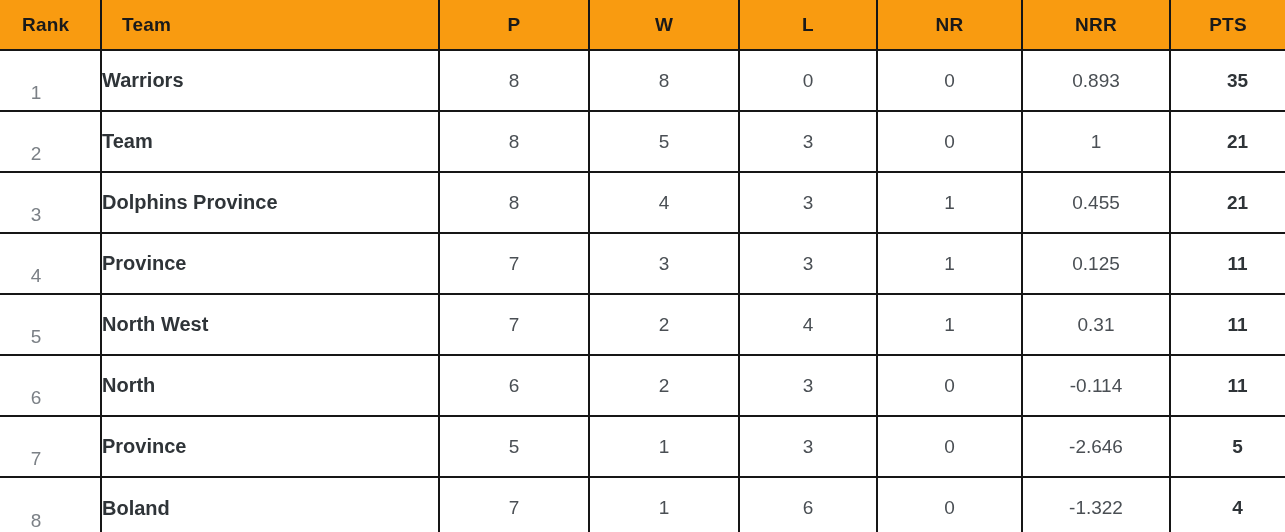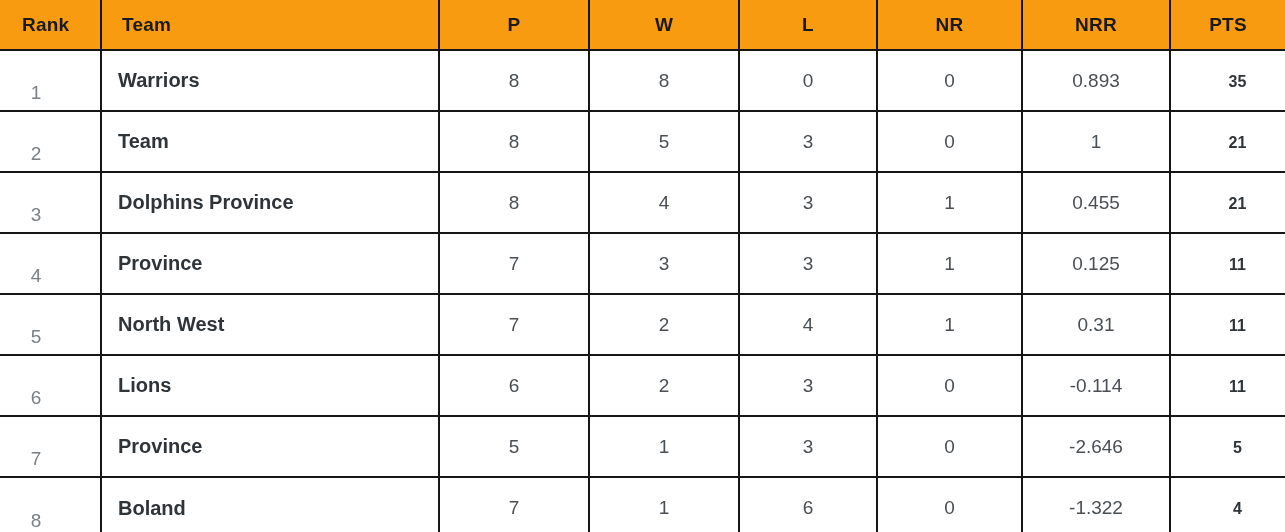--- a/index.html
+++ b/index.html
@@ -71,30 +71,30 @@
     text-align: center;
     vertical-align: bottom;
     padding-bottom: 6px;
     padding-right: 28px;
     font-size: 19px;
     color: #7b8086;
     border-right: 2px solid #161616;
   }
   tbody td.td-team {
     text-align: left;
-    padding-left: 16px;
+    padding-left: 0;
     font-size: 20px;
     font-weight: bold;
     color: #2f3438;
     vertical-align: middle;
   }
   tbody td.td-pts span {
     font-weight: bold;
     color: #2f3438;
-    font-size: 16px;
+    font-size: 19px;
     margin-left: 19px;
   }
   tbody tr:last-child td {
     border-bottom: none;
   }
 </style>
 </head>
 <body>
 
 <table class="standings-table">
@@ -166,21 +166,21 @@
         <td class="td-team">North West</td>
         <td class="td-p">7</td>
         <td class="td-w">2</td>
         <td class="td-l">4</td>
         <td class="td-nr">1</td>
         <td class="td-nrr">0.31</td>
         <td class="td-pts"><span>11</span></td>
       </tr>
       <tr>
         <td class="td-rank">6</td>
-        <td class="td-team">Lions</td>
+        <td class="td-team">North</td>
         <td class="td-p">6</td>
         <td class="td-w">2</td>
         <td class="td-l">3</td>
         <td class="td-nr">0</td>
         <td class="td-nrr">-0.114</td>
         <td class="td-pts"><span>11</span></td>
       </tr>
       <tr>
         <td class="td-rank">7</td>
         <td class="td-team">Province</td>

